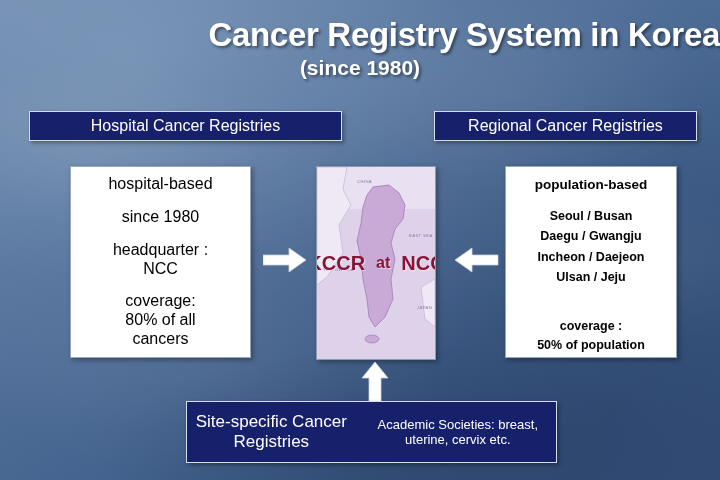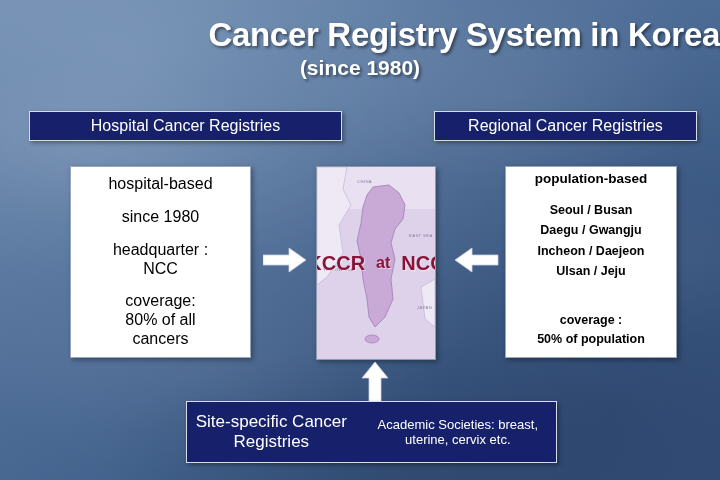--- a/index.html
+++ b/index.html
@@ -124,21 +124,21 @@
     box-sizing: border-box;
   }
   #box-hospital .line { line-height: 1.18; }
   #box-regional {
     left: 505px;
     top: 166px;
     width: 172px;
     height: 192px;
     font-size: 12.5px;
     font-weight: bold;
-    padding: 4px 6px;
+    padding: 10px 6px;
     box-sizing: border-box;
     justify-content: flex-start;
     gap: 0;
   }
   #box-regional .head { font-size: 13.5px; font-weight: bold; margin-bottom: 14px; }
   #box-regional .region { line-height: 1.62; }
   #box-regional .cov { margin-top: 30px; line-height: 1.5; }
 
   
   #map-box {

